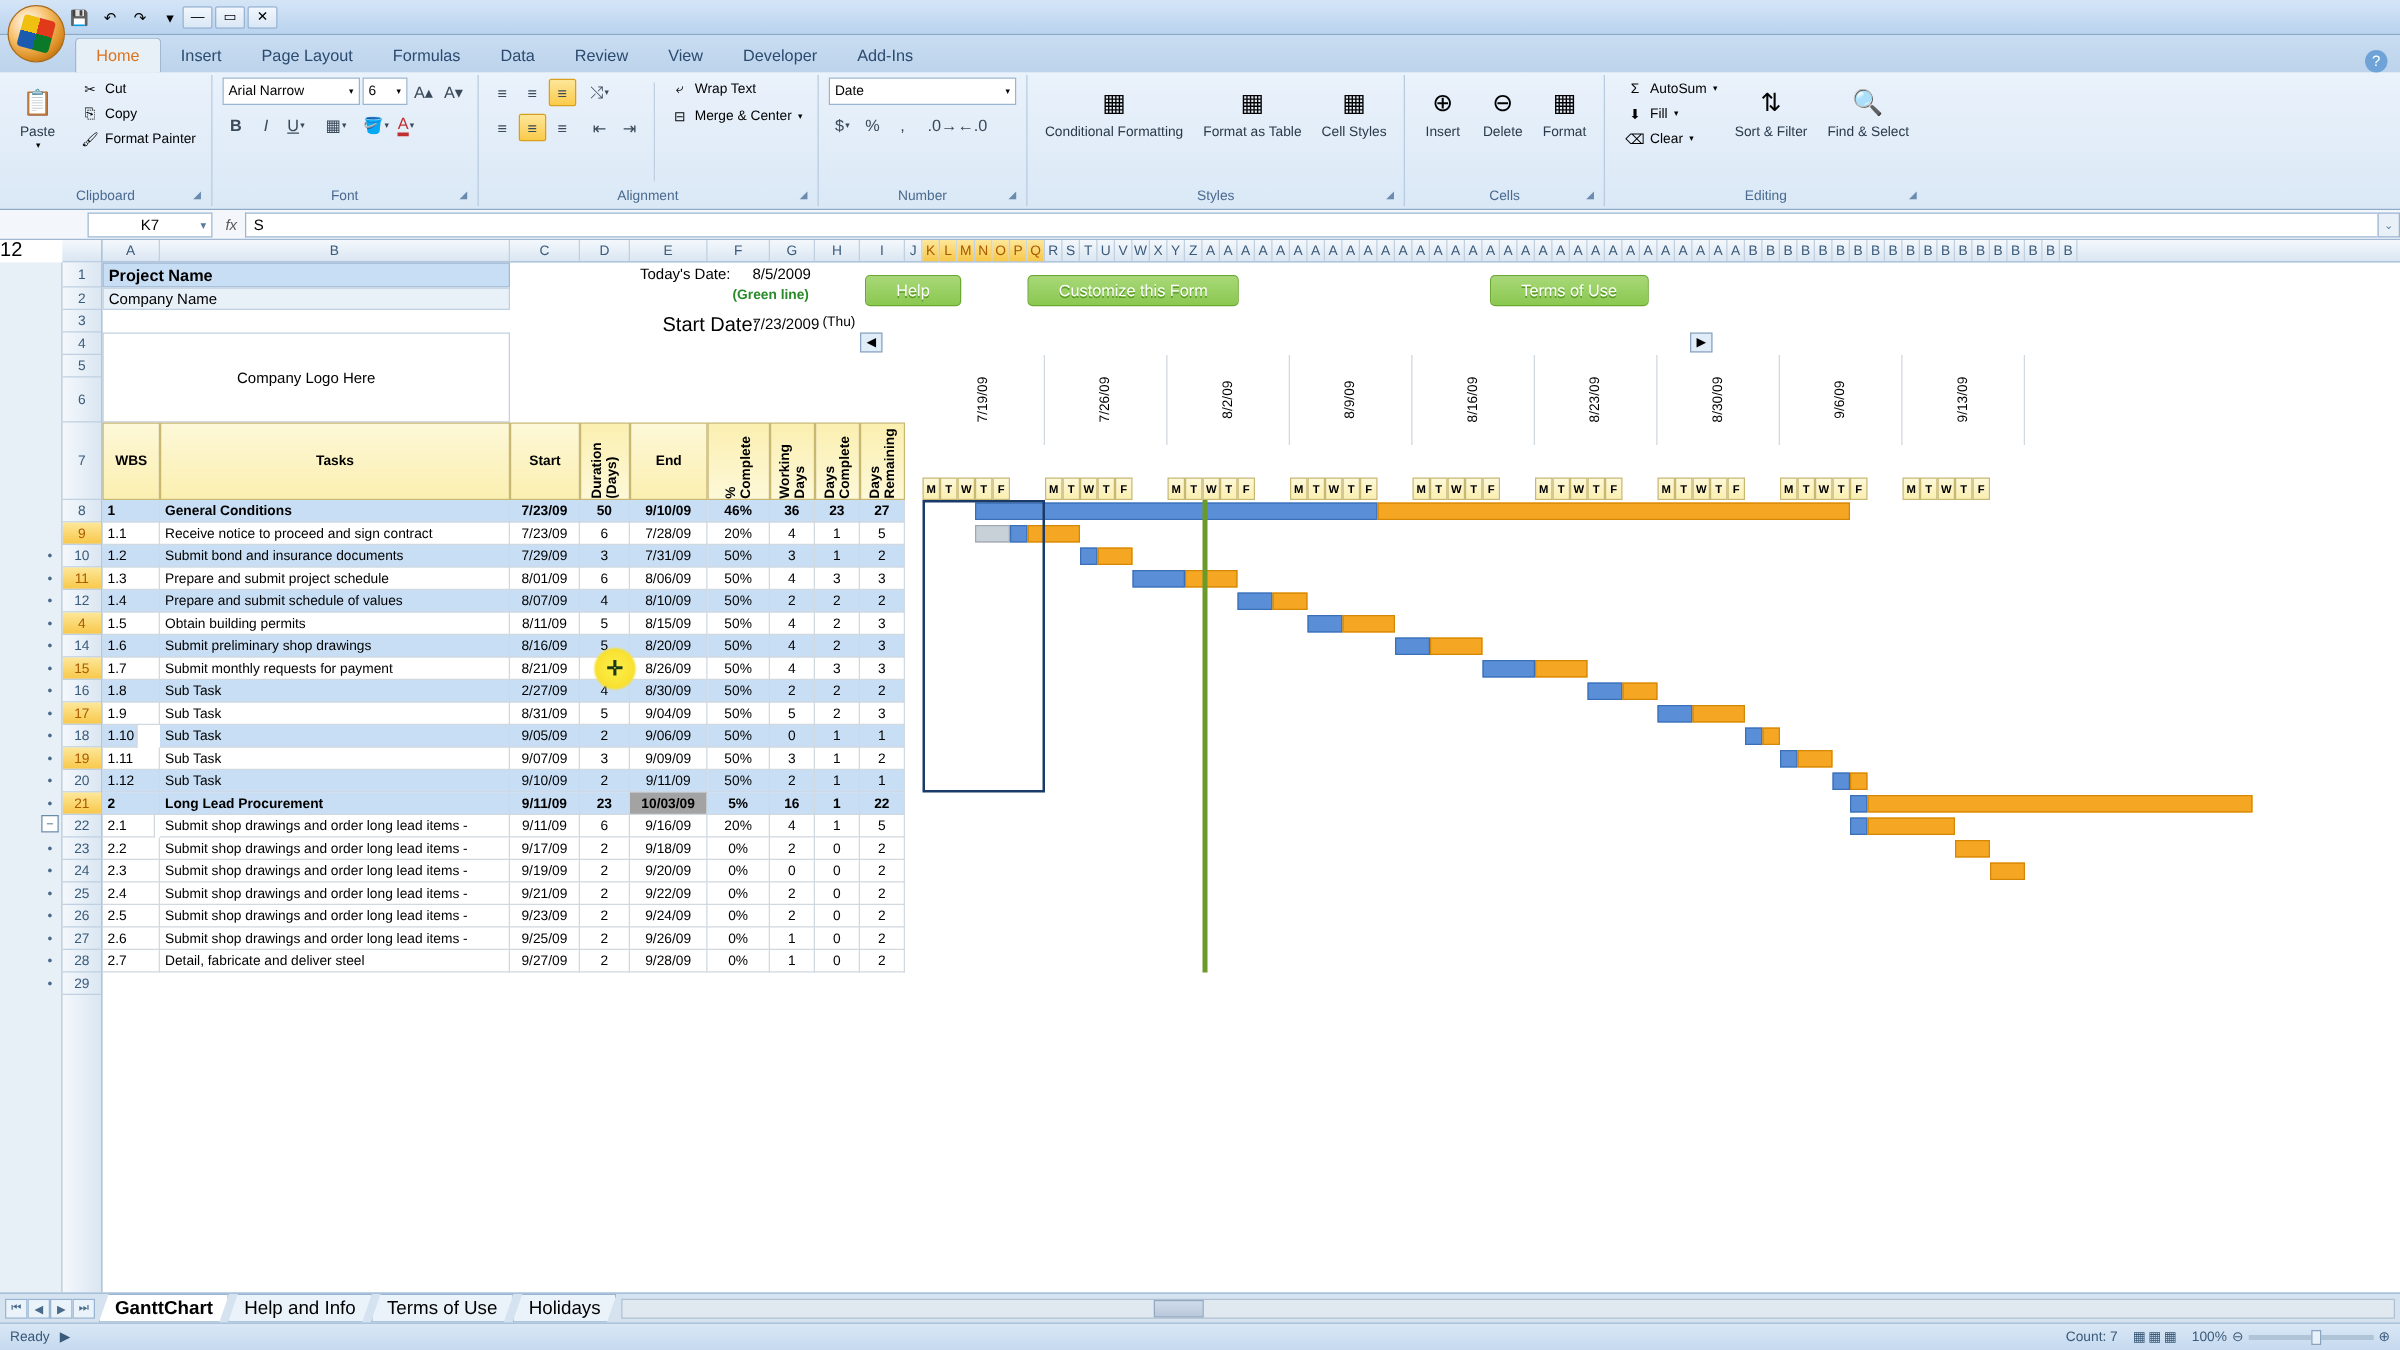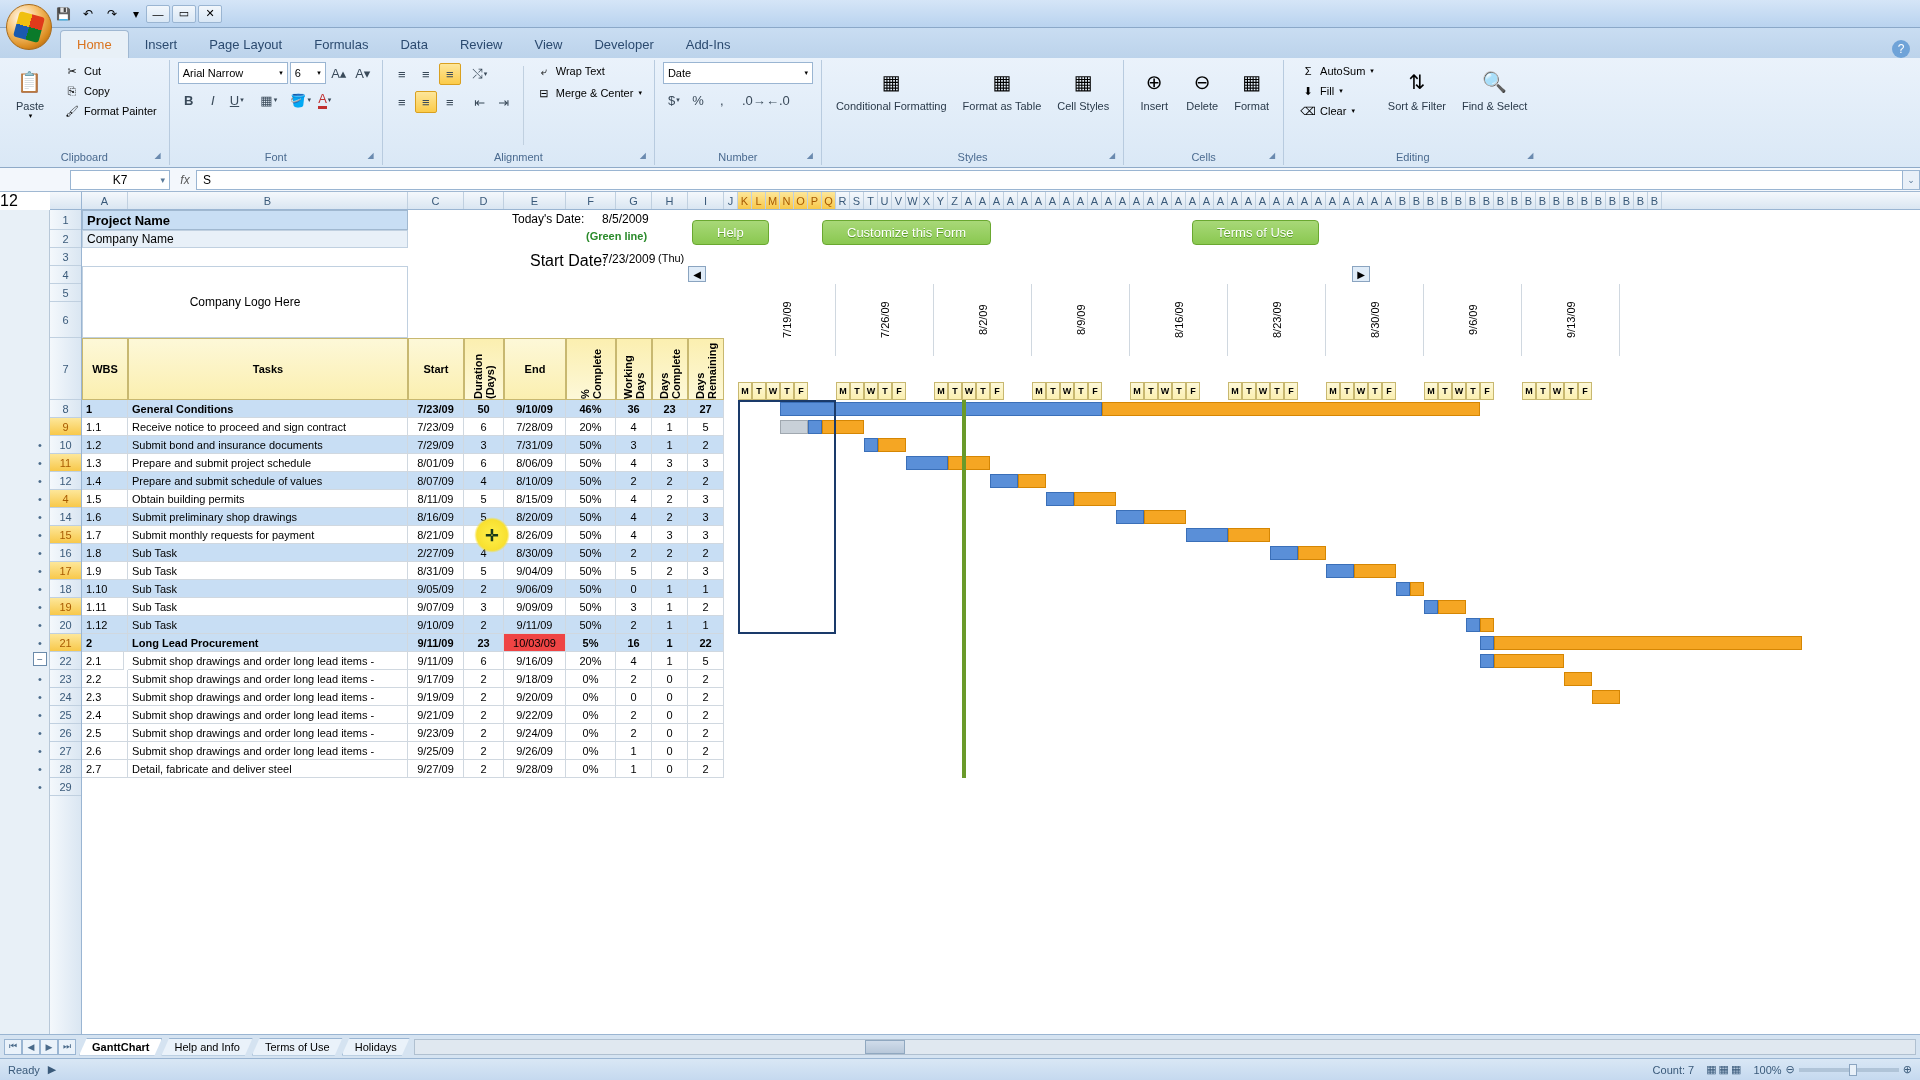--- a/index.html
+++ b/index.html
@@ -78,21 +78,21 @@
 .gb-gray { background: #c8d0d8; border: 1px solid #a0a8b0; }
 .today-line { position: absolute; top: 0; bottom: 0; width: 4px; background: #6a9a2a; z-index: 20; }
 
 
 .green-btn { display: inline-block; background: linear-gradient(#a8d878,#8ac850); border: 1px solid #6aa830; color: #fff; font-size: 13px; padding: 4px 24px; border-radius: 4px; text-shadow: 0 1px 0 #5a982a; cursor: pointer; }
 
 
 .sheet-tabs { position: absolute; bottom: 22px; left: 0; right: 0; height: 24px; background: #d5e3f1; display: flex; align-items: center; border-top: 1px solid #9ab5d2; }
 .st-nav { display: flex; margin-left: 4px; }
 .st-nav span { width: 18px; height: 16px; border: 1px solid #9ab5d2; background: #eaf2fa; display:flex;align-items:center;justify-content:center;font-size:9px;color:#4a6a8a; }
-.st-tab { padding: 2px 12px; font-size: 11px; background: #eaf2fa; border: 1px solid #9ab5d2; margin-left: -1px; clip-path: polygon(8px 0, 100% 0, calc(100% - 8px) 100%, 0 100%); }
+.st-tab { padding: 2px 12px; font-size: 15px; background: #eaf2fa; border: 1px solid #9ab5d2; margin-left: -1px; clip-path: polygon(8px 0, 100% 0, calc(100% - 8px) 100%, 0 100%); }
 .st-tab.active { background: #fff; font-weight: bold; }
 .hscroll { flex: 1; margin: 0 4px; height: 16px; background: #e0e8f0; border: 1px solid #b0c0d0; position: relative; }
 .hscroll .thumb { position: absolute; left: 30%; width: 40px; height: 14px; background: linear-gradient(#d0dcea,#b8c8da); border: 1px solid #90a8c0; }
 
 
 .statusbar { position: absolute; bottom: 0; left: 0; right: 0; height: 22px; background: linear-gradient(#d9e7f5,#c5d9ef); border-top: 1px solid #9ab5d2; display: flex; align-items: center; font-size: 11px; color: #3a5a7a; padding: 0 8px; }
 .statusbar .sp { flex: 1; }
 .zoom { display: flex; align-items: center; gap: 4px; }
 .zoom-slider { width: 100px; height: 4px; background: #b0c4d8; position: relative; }
 .zoom-slider .zt { position: absolute; left: 50%; top: -4px; width: 8px; height: 12px; background: #e8f0f8; border: 1px solid #8aa4c0; }
@@ -650,21 +650,21 @@
     <div style="position:absolute;top:352px;left:46px;width:280px;height:18px;border-right:1px solid #d0d8e0;border-bottom:1px solid #d0d8e0;font-size:11px;padding:0 4px;display:flex;align-items:center;overflow:hidden;white-space:nowrap">Sub Task</div>
     <div style="position:absolute;top:352px;left:326px;width:56px;height:18px;border-right:1px solid #d0d8e0;border-bottom:1px solid #d0d8e0;font-size:11px;display:flex;align-items:center;justify-content:center">8/31/09</div>
     <div style="position:absolute;top:352px;left:382px;width:40px;height:18px;border-right:1px solid #d0d8e0;border-bottom:1px solid #d0d8e0;font-size:11px;display:flex;align-items:center;justify-content:center">5</div>
     <div style="position:absolute;top:352px;left:422px;width:62px;height:18px;border-right:1px solid #d0d8e0;border-bottom:1px solid #d0d8e0;font-size:11px;display:flex;align-items:center;justify-content:center">9/04/09</div>
     <div style="position:absolute;top:352px;left:484px;width:50px;height:18px;border-right:1px solid #d0d8e0;border-bottom:1px solid #d0d8e0;font-size:11px;display:flex;align-items:center;justify-content:center">50%</div>
     <div style="position:absolute;top:352px;left:534px;width:36px;height:18px;border-right:1px solid #d0d8e0;border-bottom:1px solid #d0d8e0;font-size:11px;display:flex;align-items:center;justify-content:center">5</div>
     <div style="position:absolute;top:352px;left:570px;width:36px;height:18px;border-right:1px solid #d0d8e0;border-bottom:1px solid #d0d8e0;font-size:11px;display:flex;align-items:center;justify-content:center">2</div>
     <div style="position:absolute;top:352px;left:606px;width:36px;height:18px;border-right:1px solid #d0d8e0;border-bottom:1px solid #d0d8e0;font-size:11px;display:flex;align-items:center;justify-content:center">3</div>
   <div class="gantt-bar gb-blue" style="position:absolute;top:354px;left:1244px;width:28px"></div>
         <div class="gantt-bar gb-orange" style="position:absolute;top:354px;left:1272px;width:42px"></div>
-    <div style="position:absolute;top:370px;left:0;width:66px;height:18px;background:#c8def4;border-right:1px solid #d0d8e0;border-bottom:1px solid #d0d8e0;font-size:11px;padding:0 4px;display:flex;align-items:center">1.10</div>
+    <div style="position:absolute;top:370px;left:0;width:28px;height:18px;background:#c8def4;border-right:1px solid #d0d8e0;border-bottom:1px solid #d0d8e0;font-size:11px;padding:0 4px;display:flex;align-items:center">1.10</div>
     <div style="position:absolute;top:370px;left:46px;width:280px;height:18px;background:#c8def4;border-right:1px solid #d0d8e0;border-bottom:1px solid #d0d8e0;font-size:11px;padding:0 4px;display:flex;align-items:center;overflow:hidden;white-space:nowrap">Sub Task</div>
     <div style="position:absolute;top:370px;left:326px;width:56px;height:18px;background:#c8def4;border-right:1px solid #d0d8e0;border-bottom:1px solid #d0d8e0;font-size:11px;display:flex;align-items:center;justify-content:center">9/05/09</div>
     <div style="position:absolute;top:370px;left:382px;width:40px;height:18px;background:#c8def4;border-right:1px solid #d0d8e0;border-bottom:1px solid #d0d8e0;font-size:11px;display:flex;align-items:center;justify-content:center">2</div>
     <div style="position:absolute;top:370px;left:422px;width:62px;height:18px;background:#c8def4;border-right:1px solid #d0d8e0;border-bottom:1px solid #d0d8e0;font-size:11px;display:flex;align-items:center;justify-content:center">9/06/09</div>
     <div style="position:absolute;top:370px;left:484px;width:50px;height:18px;background:#c8def4;border-right:1px solid #d0d8e0;border-bottom:1px solid #d0d8e0;font-size:11px;display:flex;align-items:center;justify-content:center">50%</div>
     <div style="position:absolute;top:370px;left:534px;width:36px;height:18px;background:#c8def4;border-right:1px solid #d0d8e0;border-bottom:1px solid #d0d8e0;font-size:11px;display:flex;align-items:center;justify-content:center">0</div>
     <div style="position:absolute;top:370px;left:570px;width:36px;height:18px;background:#c8def4;border-right:1px solid #d0d8e0;border-bottom:1px solid #d0d8e0;font-size:11px;display:flex;align-items:center;justify-content:center">1</div>
     <div style="position:absolute;top:370px;left:606px;width:36px;height:18px;background:#c8def4;border-right:1px solid #d0d8e0;border-bottom:1px solid #d0d8e0;font-size:11px;display:flex;align-items:center;justify-content:center">1</div>
   <div class="gantt-bar gb-blue" style="position:absolute;top:372px;left:1314px;width:14px"></div>
         <div class="gantt-bar gb-orange" style="position:absolute;top:372px;left:1328px;width:14px"></div>
@@ -687,21 +687,21 @@
     <div style="position:absolute;top:406px;left:484px;width:50px;height:18px;background:#c8def4;border-right:1px solid #d0d8e0;border-bottom:1px solid #d0d8e0;font-size:11px;display:flex;align-items:center;justify-content:center">50%</div>
     <div style="position:absolute;top:406px;left:534px;width:36px;height:18px;background:#c8def4;border-right:1px solid #d0d8e0;border-bottom:1px solid #d0d8e0;font-size:11px;display:flex;align-items:center;justify-content:center">2</div>
     <div style="position:absolute;top:406px;left:570px;width:36px;height:18px;background:#c8def4;border-right:1px solid #d0d8e0;border-bottom:1px solid #d0d8e0;font-size:11px;display:flex;align-items:center;justify-content:center">1</div>
     <div style="position:absolute;top:406px;left:606px;width:36px;height:18px;background:#c8def4;border-right:1px solid #d0d8e0;border-bottom:1px solid #d0d8e0;font-size:11px;display:flex;align-items:center;justify-content:center">1</div>
   <div class="gantt-bar gb-blue" style="position:absolute;top:408px;left:1384px;width:14px"></div>
         <div class="gantt-bar gb-orange" style="position:absolute;top:408px;left:1398px;width:14px"></div>
     <div style="position:absolute;top:424px;left:0;width:46px;height:18px;background:#c8def4;font-weight:bold;border-right:1px solid #d0d8e0;border-bottom:1px solid #d0d8e0;font-size:11px;padding:0 4px;display:flex;align-items:center">2</div>
     <div style="position:absolute;top:424px;left:46px;width:280px;height:18px;background:#c8def4;font-weight:bold;border-right:1px solid #d0d8e0;border-bottom:1px solid #d0d8e0;font-size:11px;padding:0 4px;display:flex;align-items:center;overflow:hidden;white-space:nowrap">Long Lead Procurement</div>
     <div style="position:absolute;top:424px;left:326px;width:56px;height:18px;background:#c8def4;font-weight:bold;border-right:1px solid #d0d8e0;border-bottom:1px solid #d0d8e0;font-size:11px;display:flex;align-items:center;justify-content:center">9/11/09</div>
     <div style="position:absolute;top:424px;left:382px;width:40px;height:18px;background:#c8def4;font-weight:bold;border-right:1px solid #d0d8e0;border-bottom:1px solid #d0d8e0;font-size:11px;display:flex;align-items:center;justify-content:center">23</div>
-    <div style="position:absolute;top:424px;left:422px;width:62px;height:18px;background:#ef4444;font-weight:normal;border-right:1px solid #d0d8e0;border-bottom:1px solid #d0d8e0;font-size:11px;display:flex;align-items:center;justify-content:center">10/03/09</div>
+    <div style="position:absolute;top:424px;left:422px;width:62px;height:18px;background:#a3a3a3;font-weight:bold;border-right:1px solid #d0d8e0;border-bottom:1px solid #d0d8e0;font-size:11px;display:flex;align-items:center;justify-content:center">10/03/09</div>
     <div style="position:absolute;top:424px;left:484px;width:50px;height:18px;background:#c8def4;font-weight:bold;border-right:1px solid #d0d8e0;border-bottom:1px solid #d0d8e0;font-size:11px;display:flex;align-items:center;justify-content:center">5%</div>
     <div style="position:absolute;top:424px;left:534px;width:36px;height:18px;background:#c8def4;font-weight:bold;border-right:1px solid #d0d8e0;border-bottom:1px solid #d0d8e0;font-size:11px;display:flex;align-items:center;justify-content:center">16</div>
     <div style="position:absolute;top:424px;left:570px;width:36px;height:18px;background:#c8def4;font-weight:bold;border-right:1px solid #d0d8e0;border-bottom:1px solid #d0d8e0;font-size:11px;display:flex;align-items:center;justify-content:center">1</div>
     <div style="position:absolute;top:424px;left:606px;width:36px;height:18px;background:#c8def4;font-weight:bold;border-right:1px solid #d0d8e0;border-bottom:1px solid #d0d8e0;font-size:11px;display:flex;align-items:center;justify-content:center">22</div>
   <div class="gantt-bar gb-blue" style="position:absolute;top:426px;left:1398px;width:14px"></div>
         <div class="gantt-bar gb-orange" style="position:absolute;top:426px;left:1412px;width:308px"></div>
     <div style="position:absolute;top:442px;left:0;width:42px;height:18px;border-right:1px solid #d0d8e0;border-bottom:1px solid #d0d8e0;font-size:11px;padding:0 4px;display:flex;align-items:center">2.1</div>
     <div style="position:absolute;top:442px;left:46px;width:280px;height:18px;border-right:1px solid #d0d8e0;border-bottom:1px solid #d0d8e0;font-size:11px;padding:0 4px;display:flex;align-items:center;overflow:hidden;white-space:nowrap">Submit shop drawings and order long lead items -</div>
     <div style="position:absolute;top:442px;left:326px;width:56px;height:18px;border-right:1px solid #d0d8e0;border-bottom:1px solid #d0d8e0;font-size:11px;display:flex;align-items:center;justify-content:center">9/11/09</div>
     <div style="position:absolute;top:442px;left:382px;width:40px;height:18px;border-right:1px solid #d0d8e0;border-bottom:1px solid #d0d8e0;font-size:11px;display:flex;align-items:center;justify-content:center">6</div>

